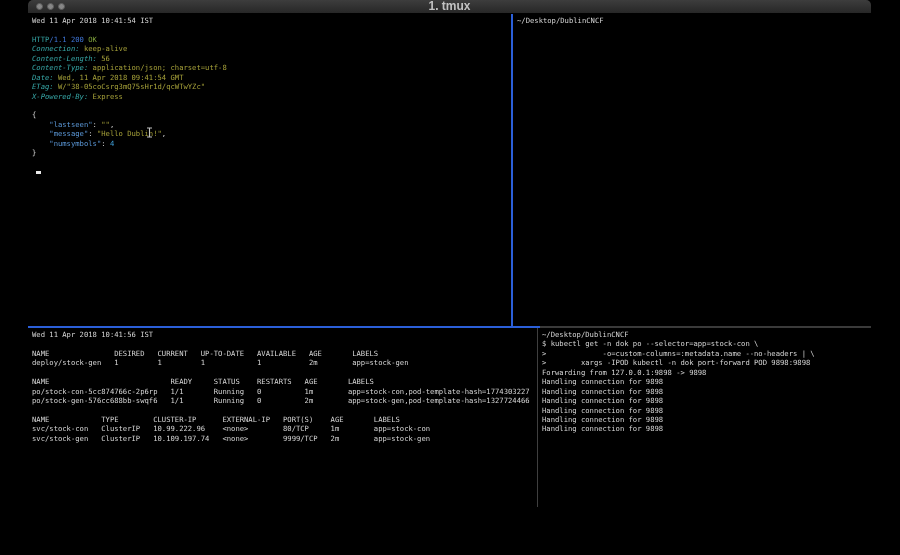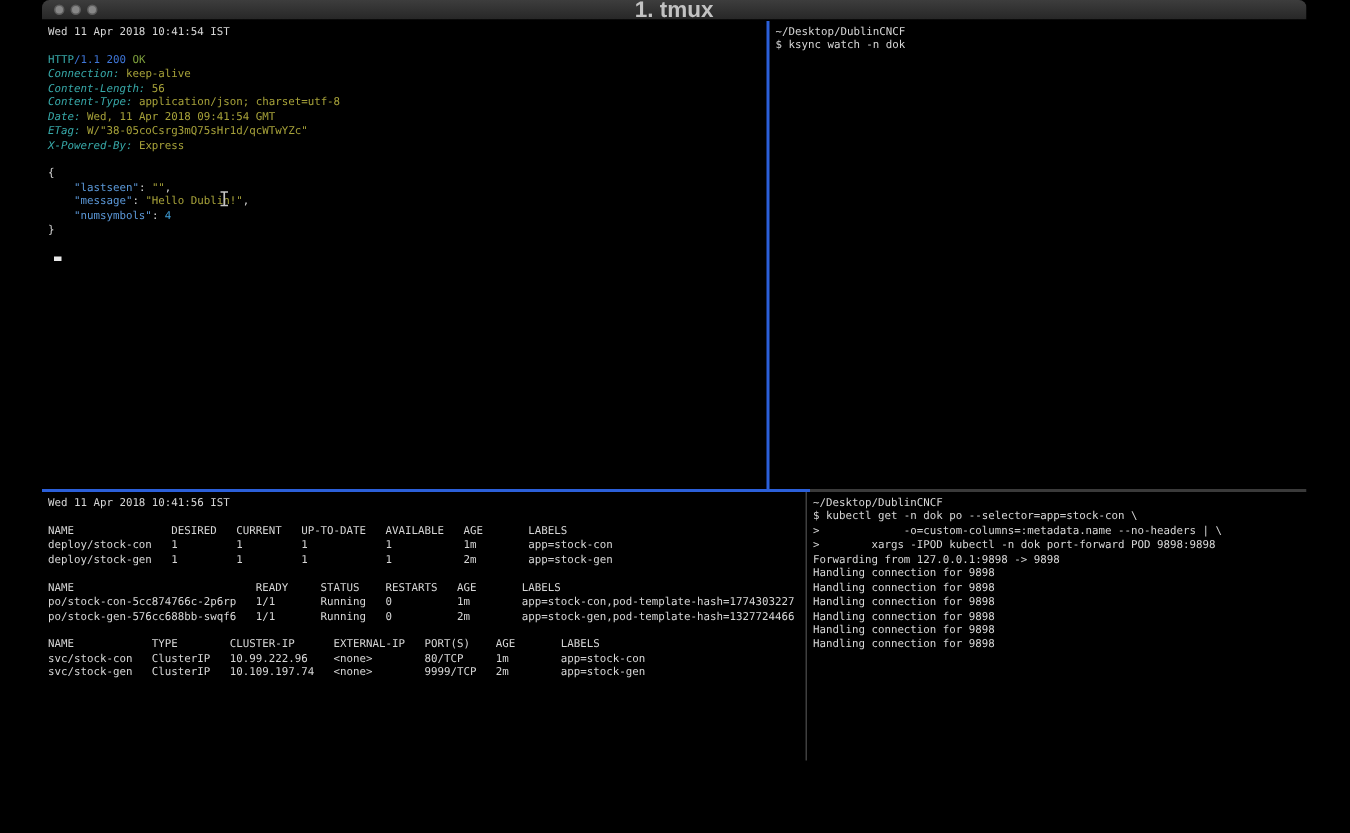--- a/index.html
+++ b/index.html
@@ -13,21 +13,21 @@
   }
   
   .titlebar{
     position:relative;height:13px;
     background:linear-gradient(#3d3d3d,#272727);
     border-bottom:1px solid #000;
   }
   .lights{position:absolute;left:8px;top:3px;display:flex;gap:4px;}
   .light{width:7px;height:7px;border-radius:50%;background:#878787;border:1px solid #5c5c5c;box-sizing:border-box;}
   .wtitle{
-    text-align:center;line-height:13px;color:#c2c2c2;font-size:15px;
+    text-align:center;line-height:13px;color:#c2c2c2;font-size:12px;
     font-family:"Liberation Sans",sans-serif;font-weight:bold;
   }
   
   .row-top{display:flex;height:312px;}
   .row-bottom{display:flex;height:219px;}
   .pane{overflow:hidden;padding:2px 4px;box-sizing:border-box;}
   .pane-tl{width:483px;}
   .pane-tr{flex:1;}
   .pane-bl{width:509px;}
   .pane-br{flex:1;}
@@ -92,32 +92,30 @@
       <div class="ln"><span class="c-jkey">    "lastseen"</span><span class="c-punct">: </span><span class="c-jstr">""</span><span class="c-punct">,</span></div>
       <div class="ln"><span class="c-jkey">    "message"</span><span class="c-punct">: </span><span class="c-jstr">"Hello Dublin!"</span><span class="c-punct">,</span></div>
       <div class="ln"><span class="c-jkey">    "numsymbols"</span><span class="c-punct">: </span><span class="c-jnum">4</span><span class="c-punct"></span></div>
       <div class="ln"><span class="c-punct">}</span></div>
       <div class="ln"></div>
       <div class="ln"><span class="cursor-block"></span></div>
     </div>
     <div class="vdiv-top"></div>
     <div class="pane pane-tr">
       <div class="ln">~/Desktop/DublinCNCF</div>
-      <div class="ln">$ ksync watch -n dok</div>
     </div>
   </div>
 
   <div class="hdiv"></div>
 
   <div class="row-bottom">
     <div class="pane pane-bl">
       <div class="ln">Wed 11 Apr 2018 10:41:56 IST</div>
       <div class="ln"></div>
       <div class="ln">NAME               DESIRED   CURRENT   UP-TO-DATE   AVAILABLE   AGE       LABELS</div>
-      <div class="ln">deploy/stock-con   1         1         1            1           1m        app=stock-con</div>
       <div class="ln">deploy/stock-gen   1         1         1            1           2m        app=stock-gen</div>
       <div class="ln"></div>
       <div class="ln">NAME                            READY     STATUS    RESTARTS   AGE       LABELS</div>
       <div class="ln">po/stock-con-5cc874766c-2p6rp   1/1       Running   0          1m        app=stock-con,pod-template-hash=1774303227</div>
       <div class="ln">po/stock-gen-576cc688bb-swqf6   1/1       Running   0          2m        app=stock-gen,pod-template-hash=1327724466</div>
       <div class="ln"></div>
       <div class="ln">NAME            TYPE        CLUSTER-IP      EXTERNAL-IP   PORT(S)    AGE       LABELS</div>
       <div class="ln">svc/stock-con   ClusterIP   10.99.222.96    &lt;none&gt;        80/TCP     1m        app=stock-con</div>
       <div class="ln">svc/stock-gen   ClusterIP   10.109.197.74   &lt;none&gt;        9999/TCP   2m        app=stock-gen</div>
     </div>

